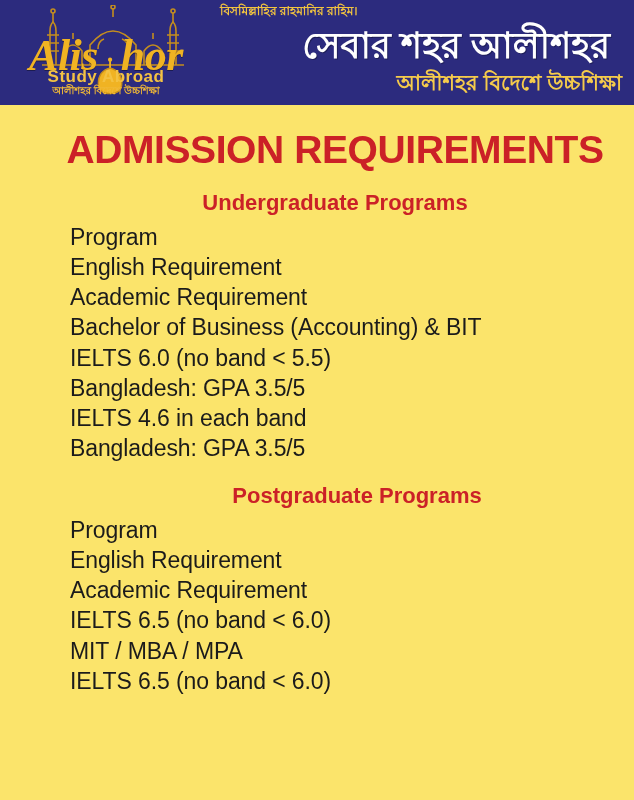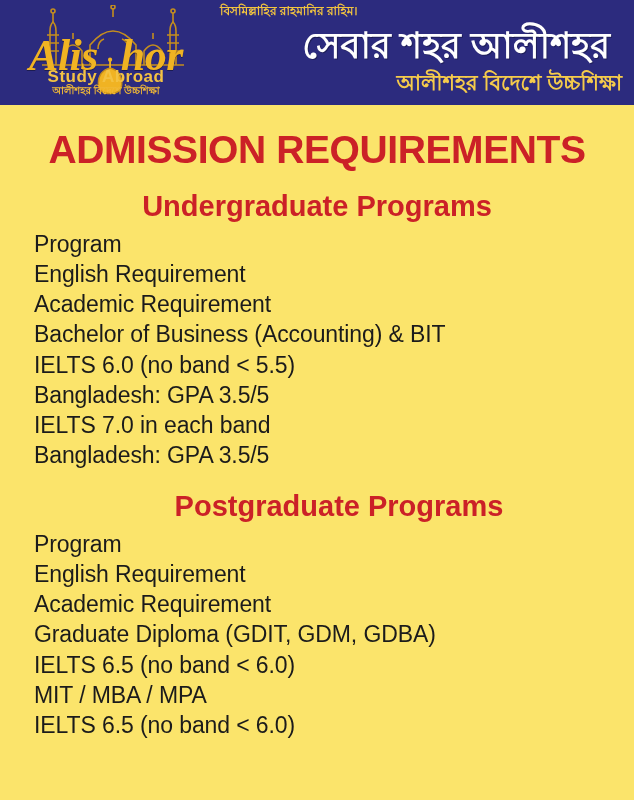--- a/index.html
+++ b/index.html
@@ -142,38 +142,39 @@
     font-size: 21px;
     color: #F5CB4B;
     line-height: 1;
     white-space: nowrap;
   }
 
   
   .poster-body {
     position: relative;
     padding: 0;
+    margin-left: 36px;
   }
 
   .main-title {
     margin: 25px 0 0 0;
     text-align: center;
     font-family: "Liberation Sans", sans-serif;
     font-weight: bold;
     font-size: 39px;
     letter-spacing: -0.4px;
     color: #CB2127;
     line-height: 1;
   }
 
   .section-heading {
     text-align: center;
     font-family: "Liberation Sans", sans-serif;
     font-weight: bold;
-    font-size: 29px;
+    font-size: 22px;
     color: #CB2127;
     line-height: 1;
   }
 
   .section-heading.undergrad { margin: 23px 0 0 0; }
   .section-heading.postgrad  { margin: 22px 0 0 0; padding-left: 44px; }
 
   .req-list {
     list-style: none;
     margin: 8px 0 0 0;
@@ -252,29 +253,28 @@
     <h1 class="main-title">ADMISSION REQUIREMENTS</h1>
 
     <h2 class="section-heading undergrad">Undergraduate Programs</h2>
     <ul class="req-list">
       <li>Program</li>
       <li>English Requirement</li>
       <li>Academic Requirement</li>
       <li>Bachelor of Business (Accounting) &amp; BIT</li>
       <li>IELTS 6.0 (no band &lt; 5.5)</li>
       <li>Bangladesh: GPA 3.5/5</li>
-      <li>IELTS 7.0 in each band</li>
+      <li>IELTS 4.6 in each band</li>
       <li>Bangladesh: GPA 3.5/5</li>
     </ul>
 
     <h2 class="section-heading postgrad">Postgraduate Programs</h2>
     <ul class="req-list">
       <li>Program</li>
       <li>English Requirement</li>
       <li>Academic Requirement</li>
-      <li>Graduate Diploma (GDIT, GDM, GDBA)</li>
       <li>IELTS 6.5 (no band &lt; 6.0)</li>
       <li>MIT / MBA / MPA</li>
       <li>IELTS 6.5 (no band &lt; 6.0)</li>
     </ul>
 
   </div>
 </div>
 
 </body></html>

